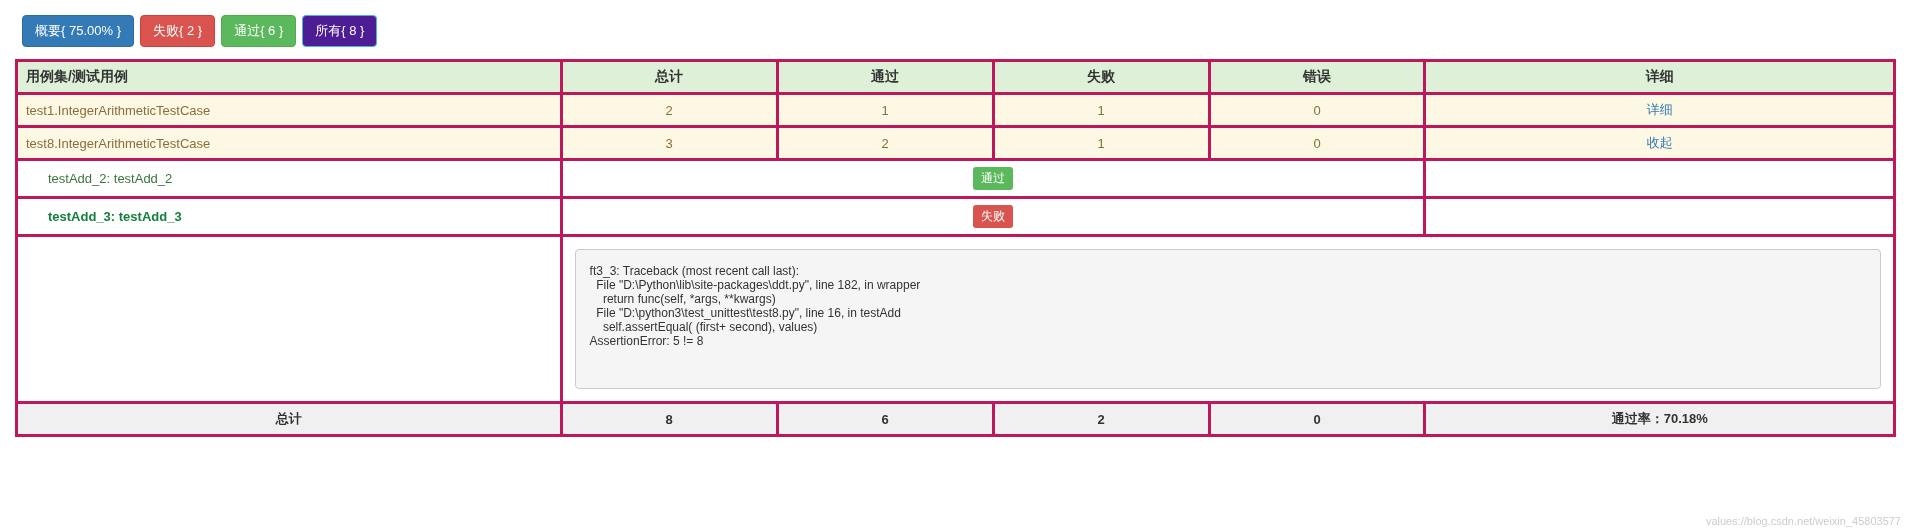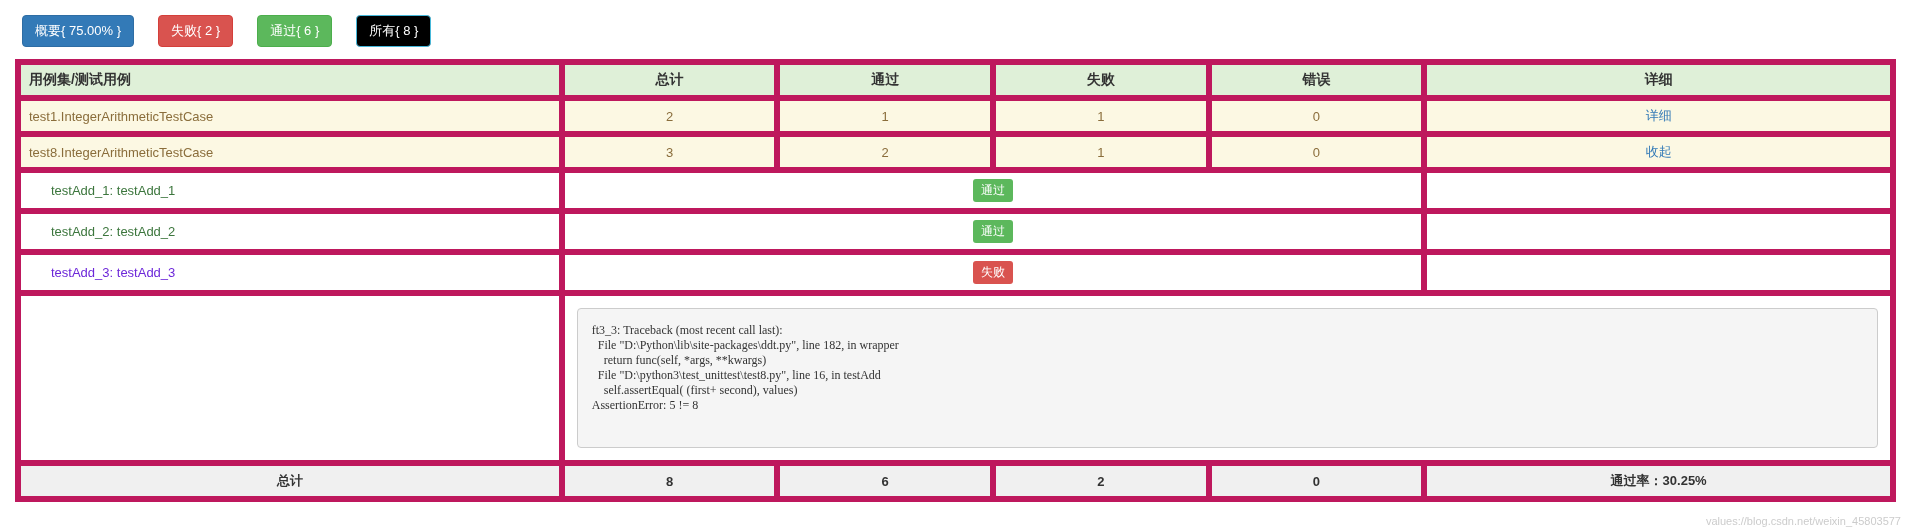--- a/index.html
+++ b/index.html
@@ -1,41 +1,41 @@
 <!DOCTYPE html>
 <html><head>
   <meta charset="utf-8">
   <style>
     * { margin: 0; padding: 0; box-sizing: border-box; }
     body { font-family: "Helvetica Neue", Helvetica, Arial, sans-serif; font-size: 13px; color: #333; background: #fff; padding: 15px; }
-    .btn-group { margin-bottom: 12px; display: flex; gap: 24px; padding-left: 7px; }
+    .btn-group { margin-bottom: 12px; display: flex; gap: 6px; padding-left: 7px; }
     .btn { display: inline-block; padding: 6px 12px; font-size: 13px; border-radius: 4px; color: #fff; cursor: pointer; border: 1px solid transparent; }
     .btn-primary { background: #337ab7; border-color: #2e6da4; }
     .btn-danger { background: #d9534f; border-color: #d43f3a; }
     .btn-success { background: #5cb85c; border-color: #4cae4c; }
-    .btn-info { background: #000000; border-color: #46b8da; }
+    .btn-info { background: #4c1d95; border-color: #46b8da; }
     table { width: 100%; border-collapse: collapse; }
-    th, td { border: 6px solid #be185d; padding: 6px 8px; text-align: center; vertical-align: middle; }
+    th, td { border: 3px solid #be185d; padding: 6px 8px; text-align: center; vertical-align: middle; }
     .col-name { width: 29%; text-align: left; }
     .col-num { width: 11.5%; }
     .col-detail { width: 25%; }
     thead th { background: #dff0d8; font-weight: bold; font-size: 14px; }
     .suite-row td { background: #fcf8e3; color: #8a6d3b; margin-left: 26px; }
     .suite-row .col-name { text-align: left; }
     .link { color: #337ab7; cursor: pointer; }
     .link-ul { }
     .case-row td { text-align: left; padding-left: 30px; }
     .case-pass { color: #3c763d; }
-    .case-fail { color: #6d28d9; font-weight: normal; }
+    .case-fail { color: #15803d; font-weight: bold; }
     .badge { display: inline-block; padding: 3px 8px; border-radius: 3px; color: #fff; font-size: 12px; }
     .badge-pass { background: #5cb85c; }
     .badge-fail { background: #d9534f; }
     .case-status-cell { text-align: center !important; padding-left: 8px !important; }
     .trace-cell { padding: 12px !important; }
-    .trace-box { background: #f5f5f5; border: 1px solid #ccc; border-radius: 4px; padding: 14px; font-family: Liberation Serif, serif; font-size: 12px; color: #333; white-space: pre; text-align: left; min-height: 140px; }
+    .trace-box { background: #f5f5f5; border: 1px solid #ccc; border-radius: 4px; padding: 14px; font-family: Liberation Sans, sans-serif; font-size: 12px; color: #333; white-space: pre; text-align: left; min-height: 140px; }
     tfoot td { background: #f0f0f0; font-weight: bold; }
     .watermark { position: fixed; bottom: 4px; right: 10px; color: #ccc; font-size: 11px; pointer-events: none; }
   </style>
 </head>
 <body>
 
 <div class="btn-group">
   <span class="btn btn-primary">概要{ 75.00% }</span>
   <span class="btn btn-danger">失败{ 2 }</span>
   <span class="btn btn-success">通过{ 6 }</span>
@@ -64,25 +64,20 @@
     </tr>
     <tr class="suite-row">
       <td class="col-name">test8.IntegerArithmeticTestCase</td>
       <td>3</td>
       <td>2</td>
       <td>1</td>
       <td>0</td>
       <td><span class="link link-ul">收起</span></td>
     </tr>
     <tr class="case-row">
-      <td class="case-pass">testAdd_1: testAdd_1</td>
-      <td colspan="4" class="case-status-cell"><span class="badge badge-pass">通过</span></td>
-      <td></td>
-    </tr>
-    <tr class="case-row">
       <td class="case-pass">testAdd_2: testAdd_2</td>
       <td colspan="4" class="case-status-cell"><span class="badge badge-pass">通过</span></td>
       <td></td>
     </tr>
     <tr class="case-row">
       <td class="case-fail">testAdd_3: testAdd_3</td>
       <td colspan="4" class="case-status-cell"><span class="badge badge-fail">失败</span></td>
       <td></td>
     </tr>
     <tr>
@@ -98,18 +93,18 @@
       </td>
     </tr>
   </tbody>
   <tfoot>
     <tr>
       <td>总计</td>
       <td>8</td>
       <td>6</td>
       <td>2</td>
       <td>0</td>
-      <td>通过率：30.25%</td>
+      <td>通过率：70.18%</td>
     </tr>
   </tfoot>
 </table>
 
 <div class="watermark">values://blog.csdn.net/weixin_45803577</div>
 
 </body></html>

